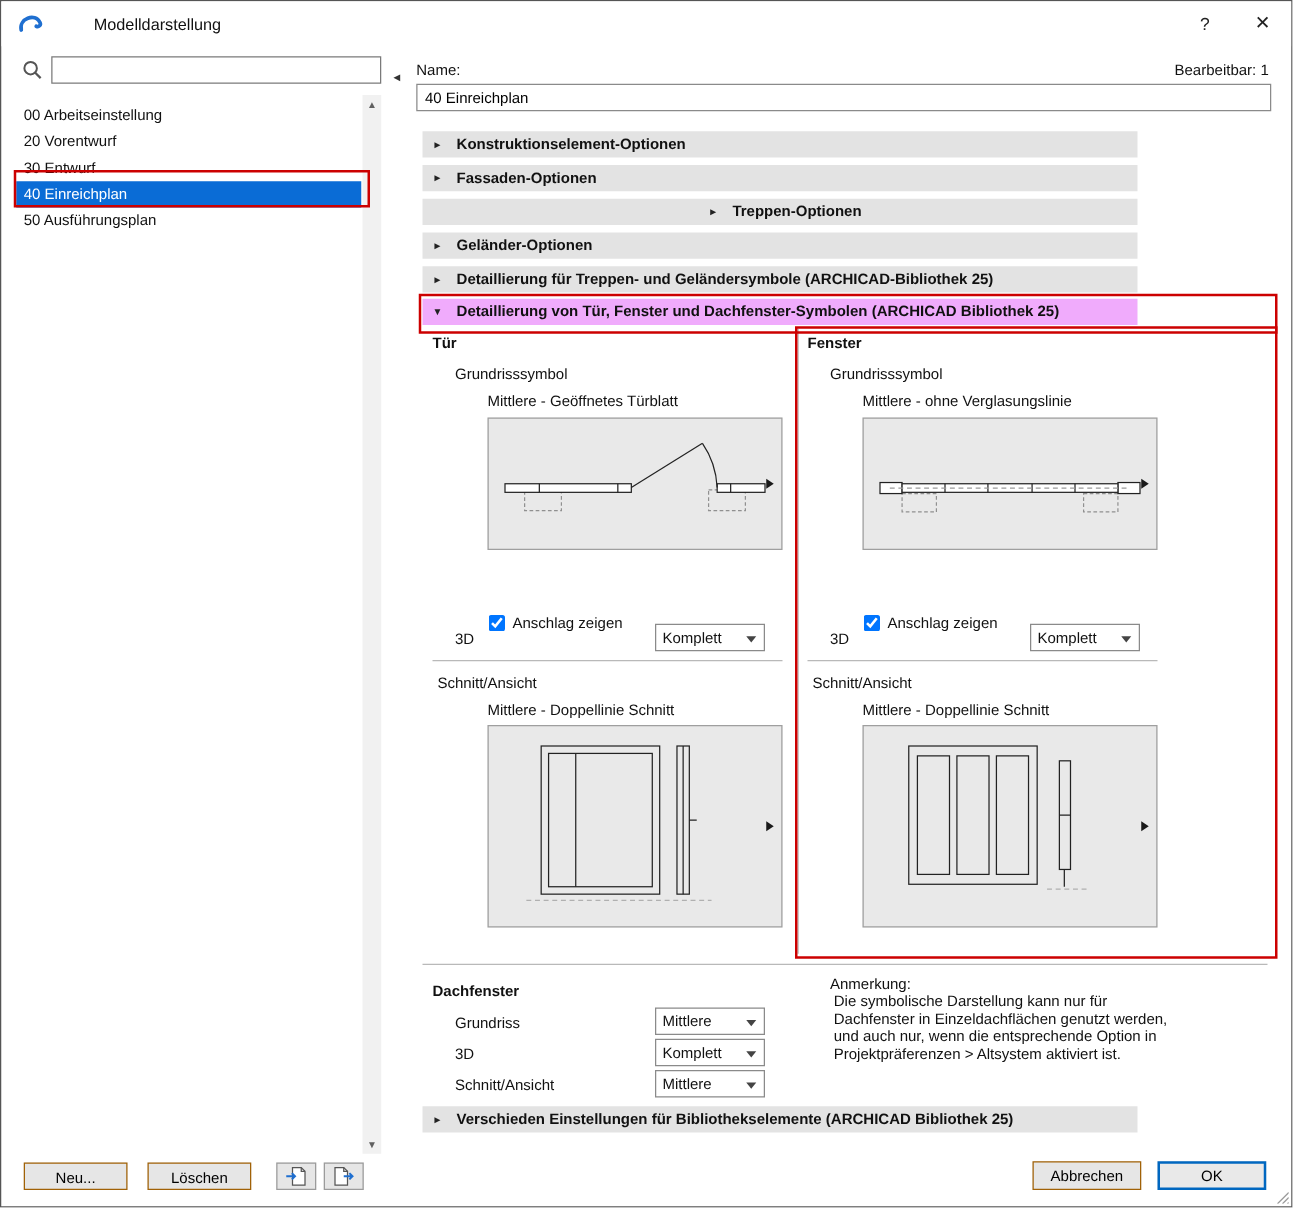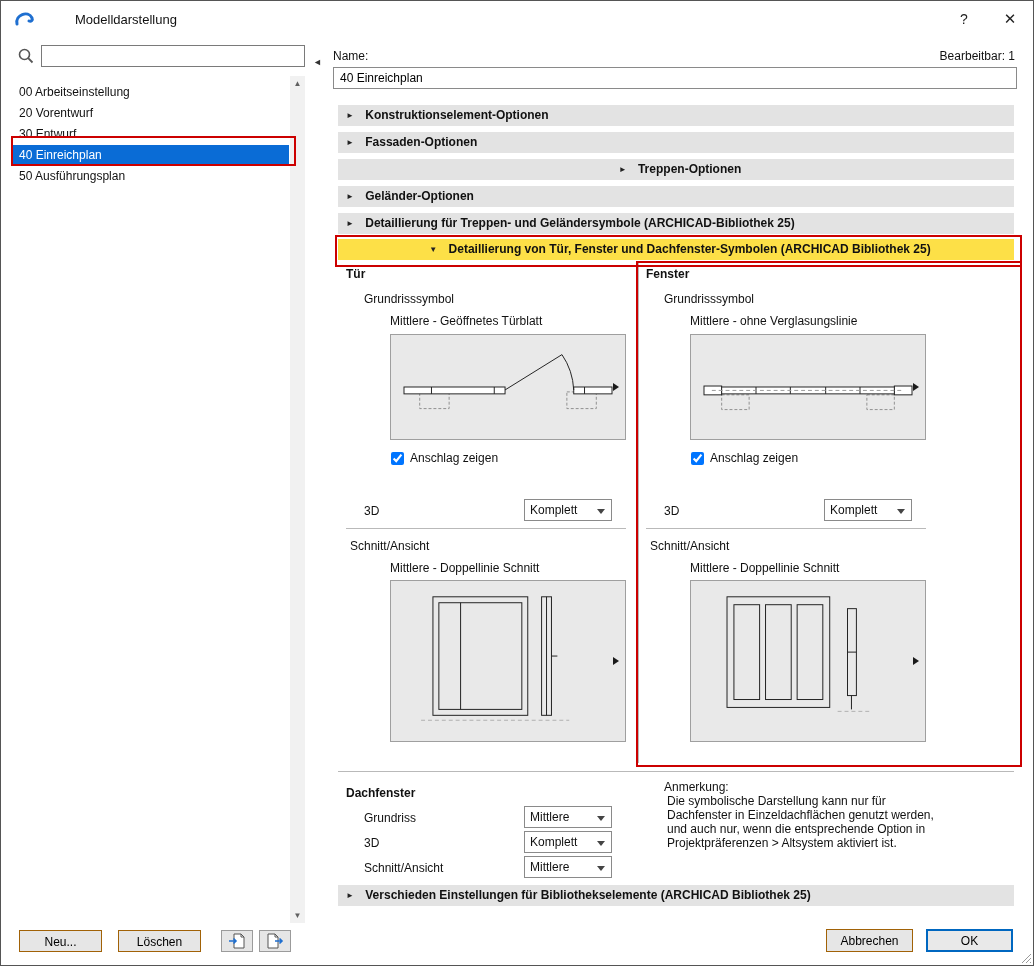--- a/index.html
+++ b/index.html
@@ -30,35 +30,35 @@
   .icon-btn{position:absolute;width:32px;height:22px;background:#e6e6e6;border:1px solid #9b9b9b;box-sizing:border-box;cursor:pointer;display:flex;align-items:center;justify-content:center;}
   .lbl{position:absolute;white-space:nowrap;}
   .b{font-weight:bold;}
   .rule{position:absolute;height:1px;background:#b9b9b9;}
   .vrule{position:absolute;width:1px;background:#b9b9b9;}
 
   
   .name-input{position:absolute;left:332px;top:66px;width:684px;height:22px;border:1px solid #8a8a8a;box-sizing:border-box;font-size:12px;padding:0 6px;font-family:inherit;}
 
   
-  .acc{position:absolute;left:337px;width:676px;height:21px;background:#e3e3e3;line-height:21px;padding-left:8px;box-sizing:border-box;font-weight:bold;cursor:pointer;white-space:nowrap;}
+  .acc{position:absolute;left:337px;width:572px;height:21px;background:#e3e3e3;line-height:21px;padding-left:8px;box-sizing:border-box;font-weight:bold;cursor:pointer;white-space:nowrap;}
   .acc .chev{font-size:8px;color:#222;margin-right:8px;vertical-align:1px;}
 
   
   .preview{position:absolute;background:#e9e9e9;border:1px solid #9f9f9f;box-sizing:border-box;cursor:pointer;}
   .preview svg{position:absolute;left:0;top:0;width:100%;height:100%;}
   .flyout{position:absolute;right:6px;top:50%;margin-top:-4px;width:0;height:0;border-left:6px solid #1a1a1a;border-top:4px solid transparent;border-bottom:4px solid transparent;}
 
   
   .combo{position:absolute;width:88px;height:22px;background:#fff;border:1px solid #8a8a8a;box-sizing:border-box;cursor:pointer;}
   .combo-val{position:absolute;left:5px;top:3px;white-space:nowrap;}
   .combo-arrow{position:absolute;right:6px;top:9px;width:0;height:0;border-left:4px solid transparent;border-right:4px solid transparent;border-top:5px solid #444;}
 
   
-  .chk{position:absolute;display:flex;align-items:center;gap:6px;cursor:pointer;}
+  .chk{position:absolute;display:flex;align-items:center;gap:6px;cursor:pointer;margin-top:40px;}
   .chk input{width:13px;height:13px;margin:0;}
 
   .note-title{position:absolute;left:663px;top:779px;}
   .note-line{position:absolute;left:666px;white-space:nowrap;}
 
   
   .ann{position:absolute;border:2px solid #cc0000;pointer-events:none;z-index:60;}
 
   .grip{position:absolute;right:2px;bottom:2px;width:13px;height:13px;}
 </style>
@@ -119,21 +119,21 @@
   </div>
   <div class="acc" style="top:185px;">
     <span class="chev">►</span>
     <span>Geländer-Optionen</span>
   </div>
   <div class="acc" style="top:212px;">
     <span class="chev">►</span>
     <span>Detaillierung für Treppen- und Geländersymbole (ARCHICAD-Bibliothek 25)</span>
   </div>
 
-  <div class="acc" style="top:238px;background:#fde047;text-align:center;">
+  <div class="acc" style="top:238px;background:#f0abfc;">
     <span class="chev">▼</span>
     <span>Detaillierung von Tür, Fenster und Dachfenster-Symbolen (ARCHICAD Bibliothek 25)</span>
   </div>
 
   <span class="lbl b" style="left:345px;top:266px;">Tür</span>
   <span class="lbl" style="left:363px;top:291px;">Grundrisssymbol</span>
   <span class="lbl" style="left:389px;top:313px;">Mittlere - Geöffnetes Türblatt</span>
 
   <div class="preview" style="left:389px;top:333px;width:236px;height:106px;">
     <svg viewBox="0 0 236 106">

